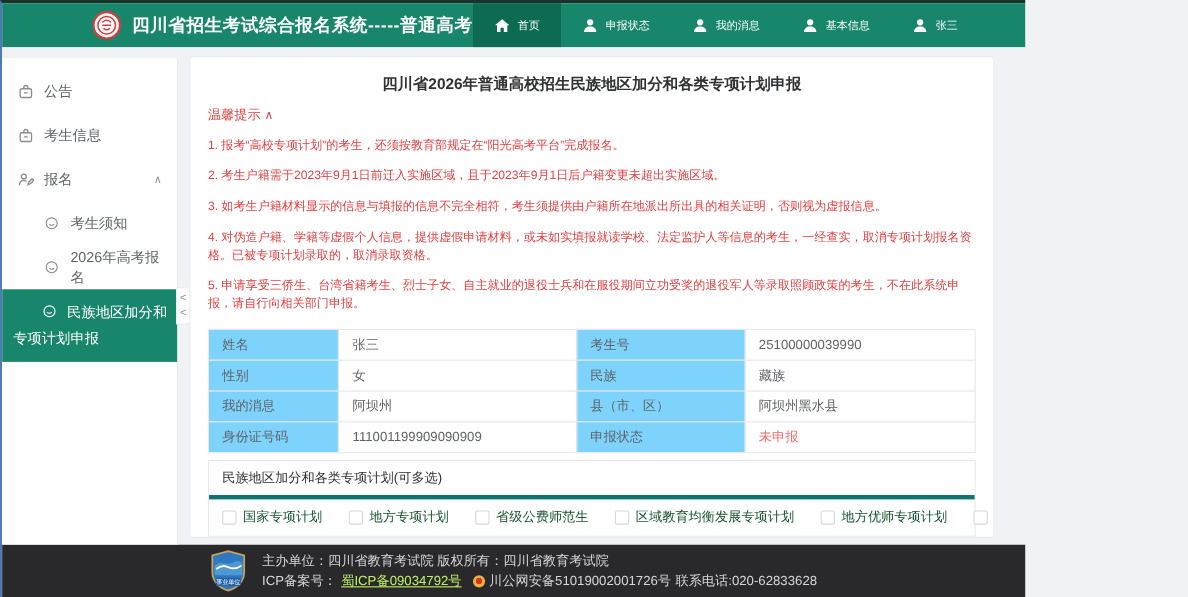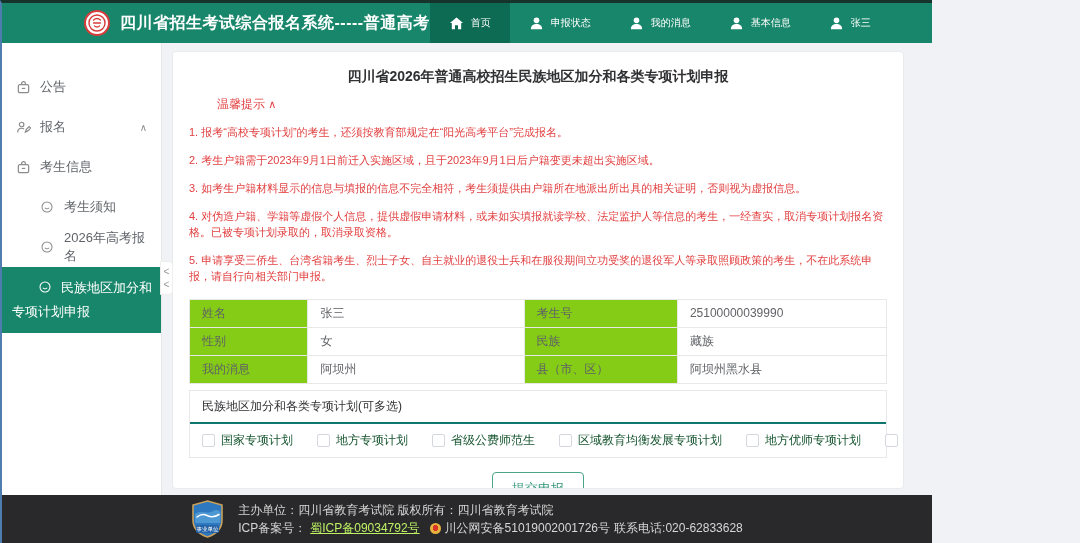--- a/index.html
+++ b/index.html
@@ -12,44 +12,44 @@
   .brand { display:flex; align-items:center; padding-left:82px; }
   .logo { width:26px; height:26px; margin-right:10px; display:inline-flex; }
   .brand-title { font-size:16px; font-weight:bold; letter-spacing:0.5px; white-space:nowrap; }
   .nav { margin-left:auto; display:flex; align-items:stretch; padding-right:88px; }
   .nav-item { display:flex; align-items:center; gap:7px; padding:0 19px; font-size:10px; cursor:pointer; white-space:nowrap; }
   .nav-item.active { background:#0e6b53; }
   .nav-icon { display:inline-flex; width:15px; height:15px; }
 
   
   .body { flex:1 1 auto; display:flex; position:relative; background:#f0f2f5; min-height:0; }
-  .sidebar { width:160px; flex:0 0 160px; background:#fff; border-right:1px solid #e8e8e8; padding-top:24px; }
+  .sidebar { width:160px; flex:0 0 160px; background:#fff; border-right:1px solid #e8e8e8; padding-top:10px;margin-top:10px; }
   .menu-item { height:40px; display:flex; align-items:center; padding:0 14px; font-size:13px; color:#5f6368; cursor:pointer; }
   .menu-item .mi-icon { width:15px; height:15px; display:inline-flex; margin-right:9px; flex:0 0 15px; }
   .menu-item .caret { margin-left:auto; color:#8c8c8c; font-size:10px; }
   .menu-item.sub { padding-left:38px; }
   .menu-item.active-block { display:block; height:auto; background:#18866a; color:#fff; padding:9px 8px 9px 10px; line-height:24px; font-size:13px; }
   .menu-item.active-block .mi-icon { display:inline-block; vertical-align:-2px; margin-left:26px; margin-right:8px; }
   .collapse-handle { position:absolute; left:158px; top:218px; width:13px; background:#fff; border:1px solid #eee; border-radius:0 4px 4px 0; display:flex; flex-direction:column; align-items:center; color:#999; font-size:10px; line-height:13px; padding:3px 0; cursor:pointer; }
 
   
   .content { flex:1 1 auto; padding:8px 28px 6px 10px; min-width:0; }
   .card { background:#fff; border:1px solid #e9ecef; border-radius:4px; height:100%; padding:12px 16px 10px 16px; overflow:hidden; }
   .page-title { text-align:center; font-size:14px; font-weight:bold; color:#303133; margin:4px 0 10px; }
-  .tips-head { color:#e23e3e; font-size:12px; cursor:pointer; margin-bottom:2px;margin-left:28px; }
+  .tips-head { color:#e23e3e; font-size:12px; cursor:pointer; margin-bottom:2px; }
   .tips-head .caret { font-size:11px; }
   .tip { color:#e23e3e; font-size:11px; line-height:1.45; margin:12px 0; }
 
   table.info { width:100%; border-collapse:collapse; margin-top:14px; table-layout:fixed; }
   table.info td { border:1px solid #e8e8e8; font-size:12px; padding:5px 12px; height:25px; color:#606266; }
-  table.info td.lbl { background:#84cc16; color:#606266; }
+  table.info td.lbl { background:#7dd3fc; color:#606266; }
   table.info td.red { color:#f56c6c; }
 
   .plan-box { border:1px solid #e8e8e8; margin-top:6px; }
-  .plan-title { font-size:12px; color:#303133; padding:7px 12px; border-bottom:2px solid #0f766e; }
+  .plan-title { font-size:12px; color:#303133; padding:7px 12px; border-bottom:4px solid #0f766e; }
   .plan-options { display:flex; align-items:center; gap:24px; padding:8px 12px; flex-wrap:nowrap; }
   .opt { display:inline-flex; align-items:center; gap:6px; font-size:12px; color:#14532d; cursor:pointer; white-space:nowrap; }
   .cb { width:13px; height:13px; border:1px solid #d4d7de; border-radius:2px; background:#fff; flex:0 0 13px; }
 
   .submit-row { text-align:center; margin-top:14px; }
   .submit-btn { background:#fff; border:1px solid #4ba58a; color:#2f9478; font-size:13px; padding:7px 19px; border-radius:4px; cursor:pointer; font-family:inherit; }
 
   
   .footer { flex:0 0 48px; height:48px; background:#29292b; display:flex; align-items:center; justify-content:center; gap:14px; color:#d6d6d6; font-size:12px; }
   .shield { width:33px; height:38px; display:inline-flex; }
@@ -131,37 +131,37 @@
               <rect x="2.5" y="5" width="11" height="8.5" rx="1.5"></rect>
               <path d="M6 5 V3.8 a2 2 0 0 1 4 0 V5"></path>
               <path d="M6.2 9 h3.6"></path>
             </svg>
         </span>
         <span>公告</span>
       </div>
       <div class="menu-item">
         <span class="mi-icon">
           <svg viewBox="0 0 16 16" width="15" height="15" fill="none" stroke="#8c8c8c" stroke-width="1.3">
+              <rect x="2.5" y="5" width="11" height="8.5" rx="1.5"></rect>
+              <path d="M6 5 V3.8 a2 2 0 0 1 4 0 V5"></path>
+              <path d="M6.2 9 h3.6"></path>
+            </svg>
+        </span>
+        <span>考生信息</span>
+      </div>
+      <div class="menu-item">
+        <span class="mi-icon">
+          <svg viewBox="0 0 16 16" width="15" height="15" fill="none" stroke="#8c8c8c" stroke-width="1.3">
               <circle cx="6" cy="4.8" r="2.4"></circle>
               <path d="M1.8 13.2 c0-2.9 1.9-4.4 4.2-4.4 1 0 1.9 0.3 2.6 0.8"></path>
               <path d="M10 12.8 l1-2.8 3-3 1.6 1.6 -3 3 -2.6 1.2 Z"></path>
             </svg>
         </span>
         <span>报名</span>
         <span class="caret">∧</span>
-      </div>
-      <div class="menu-item">
-        <span class="mi-icon">
-          <svg viewBox="0 0 16 16" width="15" height="15" fill="none" stroke="#8c8c8c" stroke-width="1.3">
-              <rect x="2.5" y="5" width="11" height="8.5" rx="1.5"></rect>
-              <path d="M6 5 V3.8 a2 2 0 0 1 4 0 V5"></path>
-              <path d="M6.2 9 h3.6"></path>
-            </svg>
-        </span>
-        <span>考生信息</span>
       </div>
       <div class="menu-item sub">
         <span class="mi-icon">
           <svg viewBox="0 0 16 16" width="14" height="14" fill="none" stroke="#8c8c8c" stroke-width="1.2">
               <circle cx="8" cy="8" r="5.7"></circle>
               <path d="M5.6 8.8 a3 3 0 0 0 4.8 0"></path>
             </svg>
         </span>
         <span>考生须知</span>
       </div>
@@ -224,20 +224,26 @@
             <td>女</td>
             <td class="lbl">民族</td>
             <td>藏族</td>
           </tr>
           <tr>
             <td class="lbl">我的消息</td>
             <td>阿坝州</td>
             <td class="lbl">县（市、区）</td>
             <td>阿坝州黑水县</td>
           </tr>
+          <tr>
+            <td class="lbl">身份证号码</td>
+            <td>111001199909090909</td>
+            <td class="lbl">申报状态</td>
+            <td class="red">未申报</td>
+          </tr>
         </tbody>
           </table>
 
         <div class="plan-box">
           <div class="plan-title">民族地区加分和各类专项计划(可多选)</div>
           <div class="plan-options">
             <label class="opt">
               <span class="cb"></span>
               <span>国家专项计划</span>
             </label>

